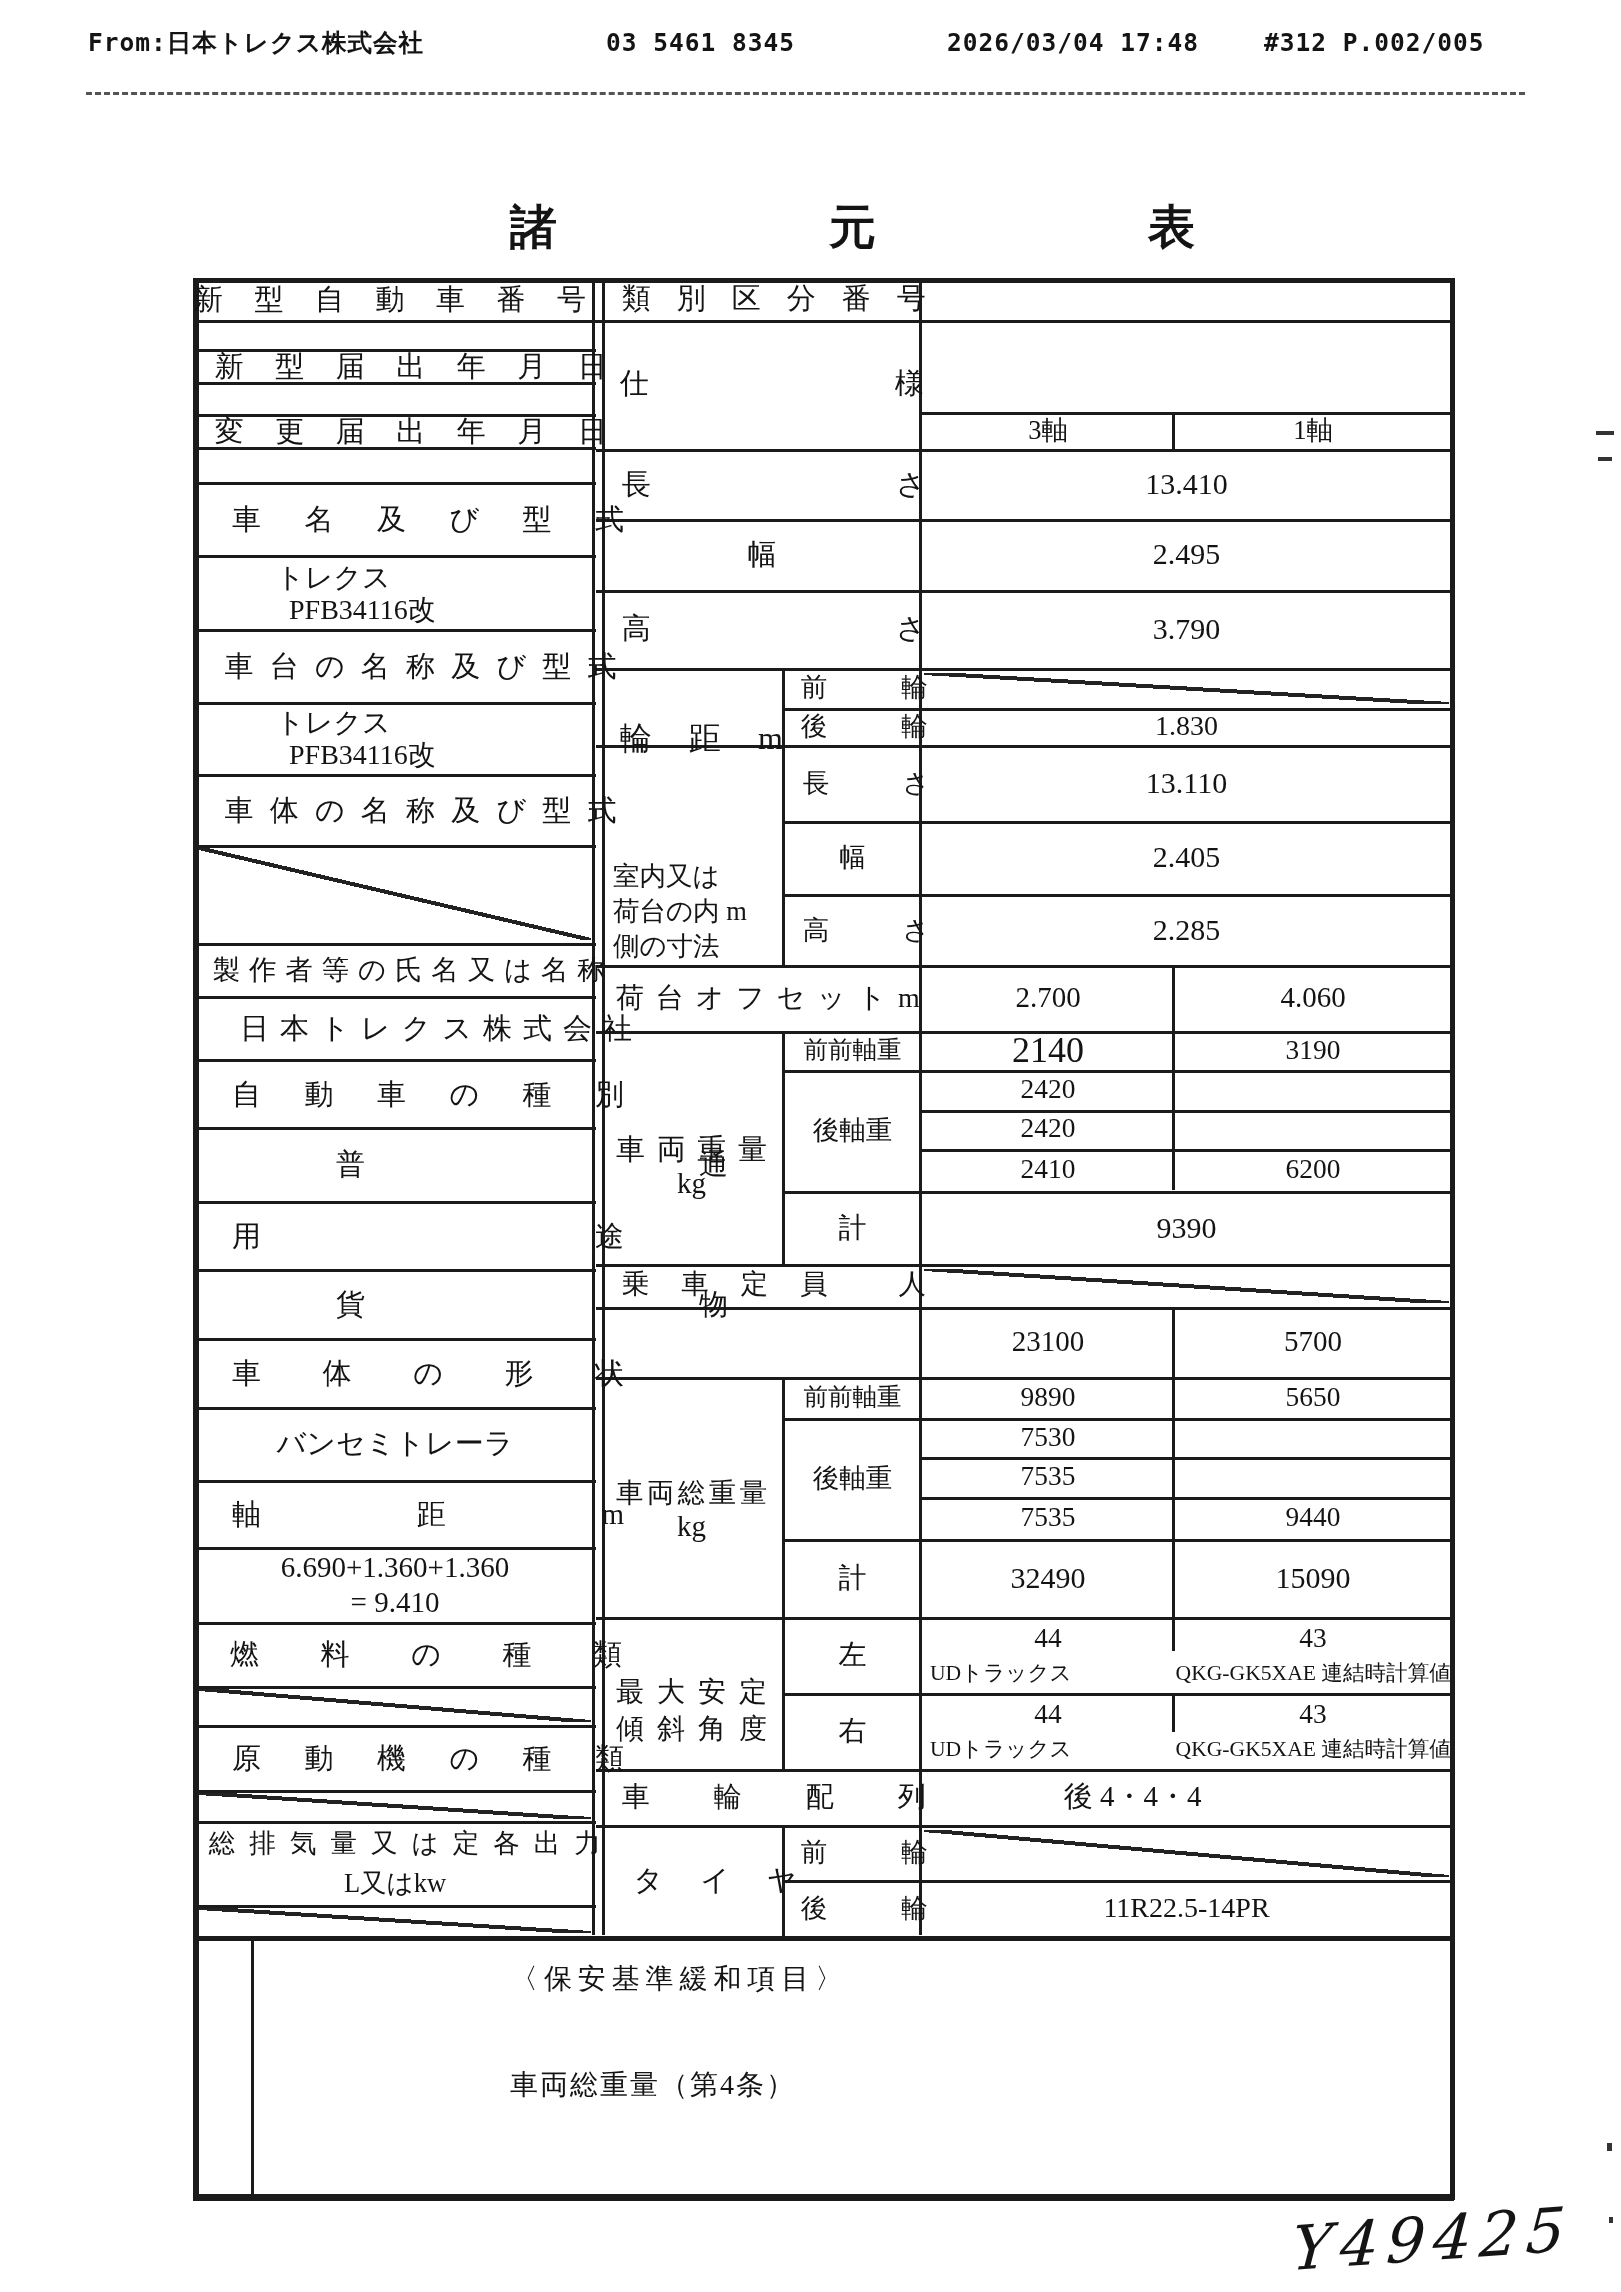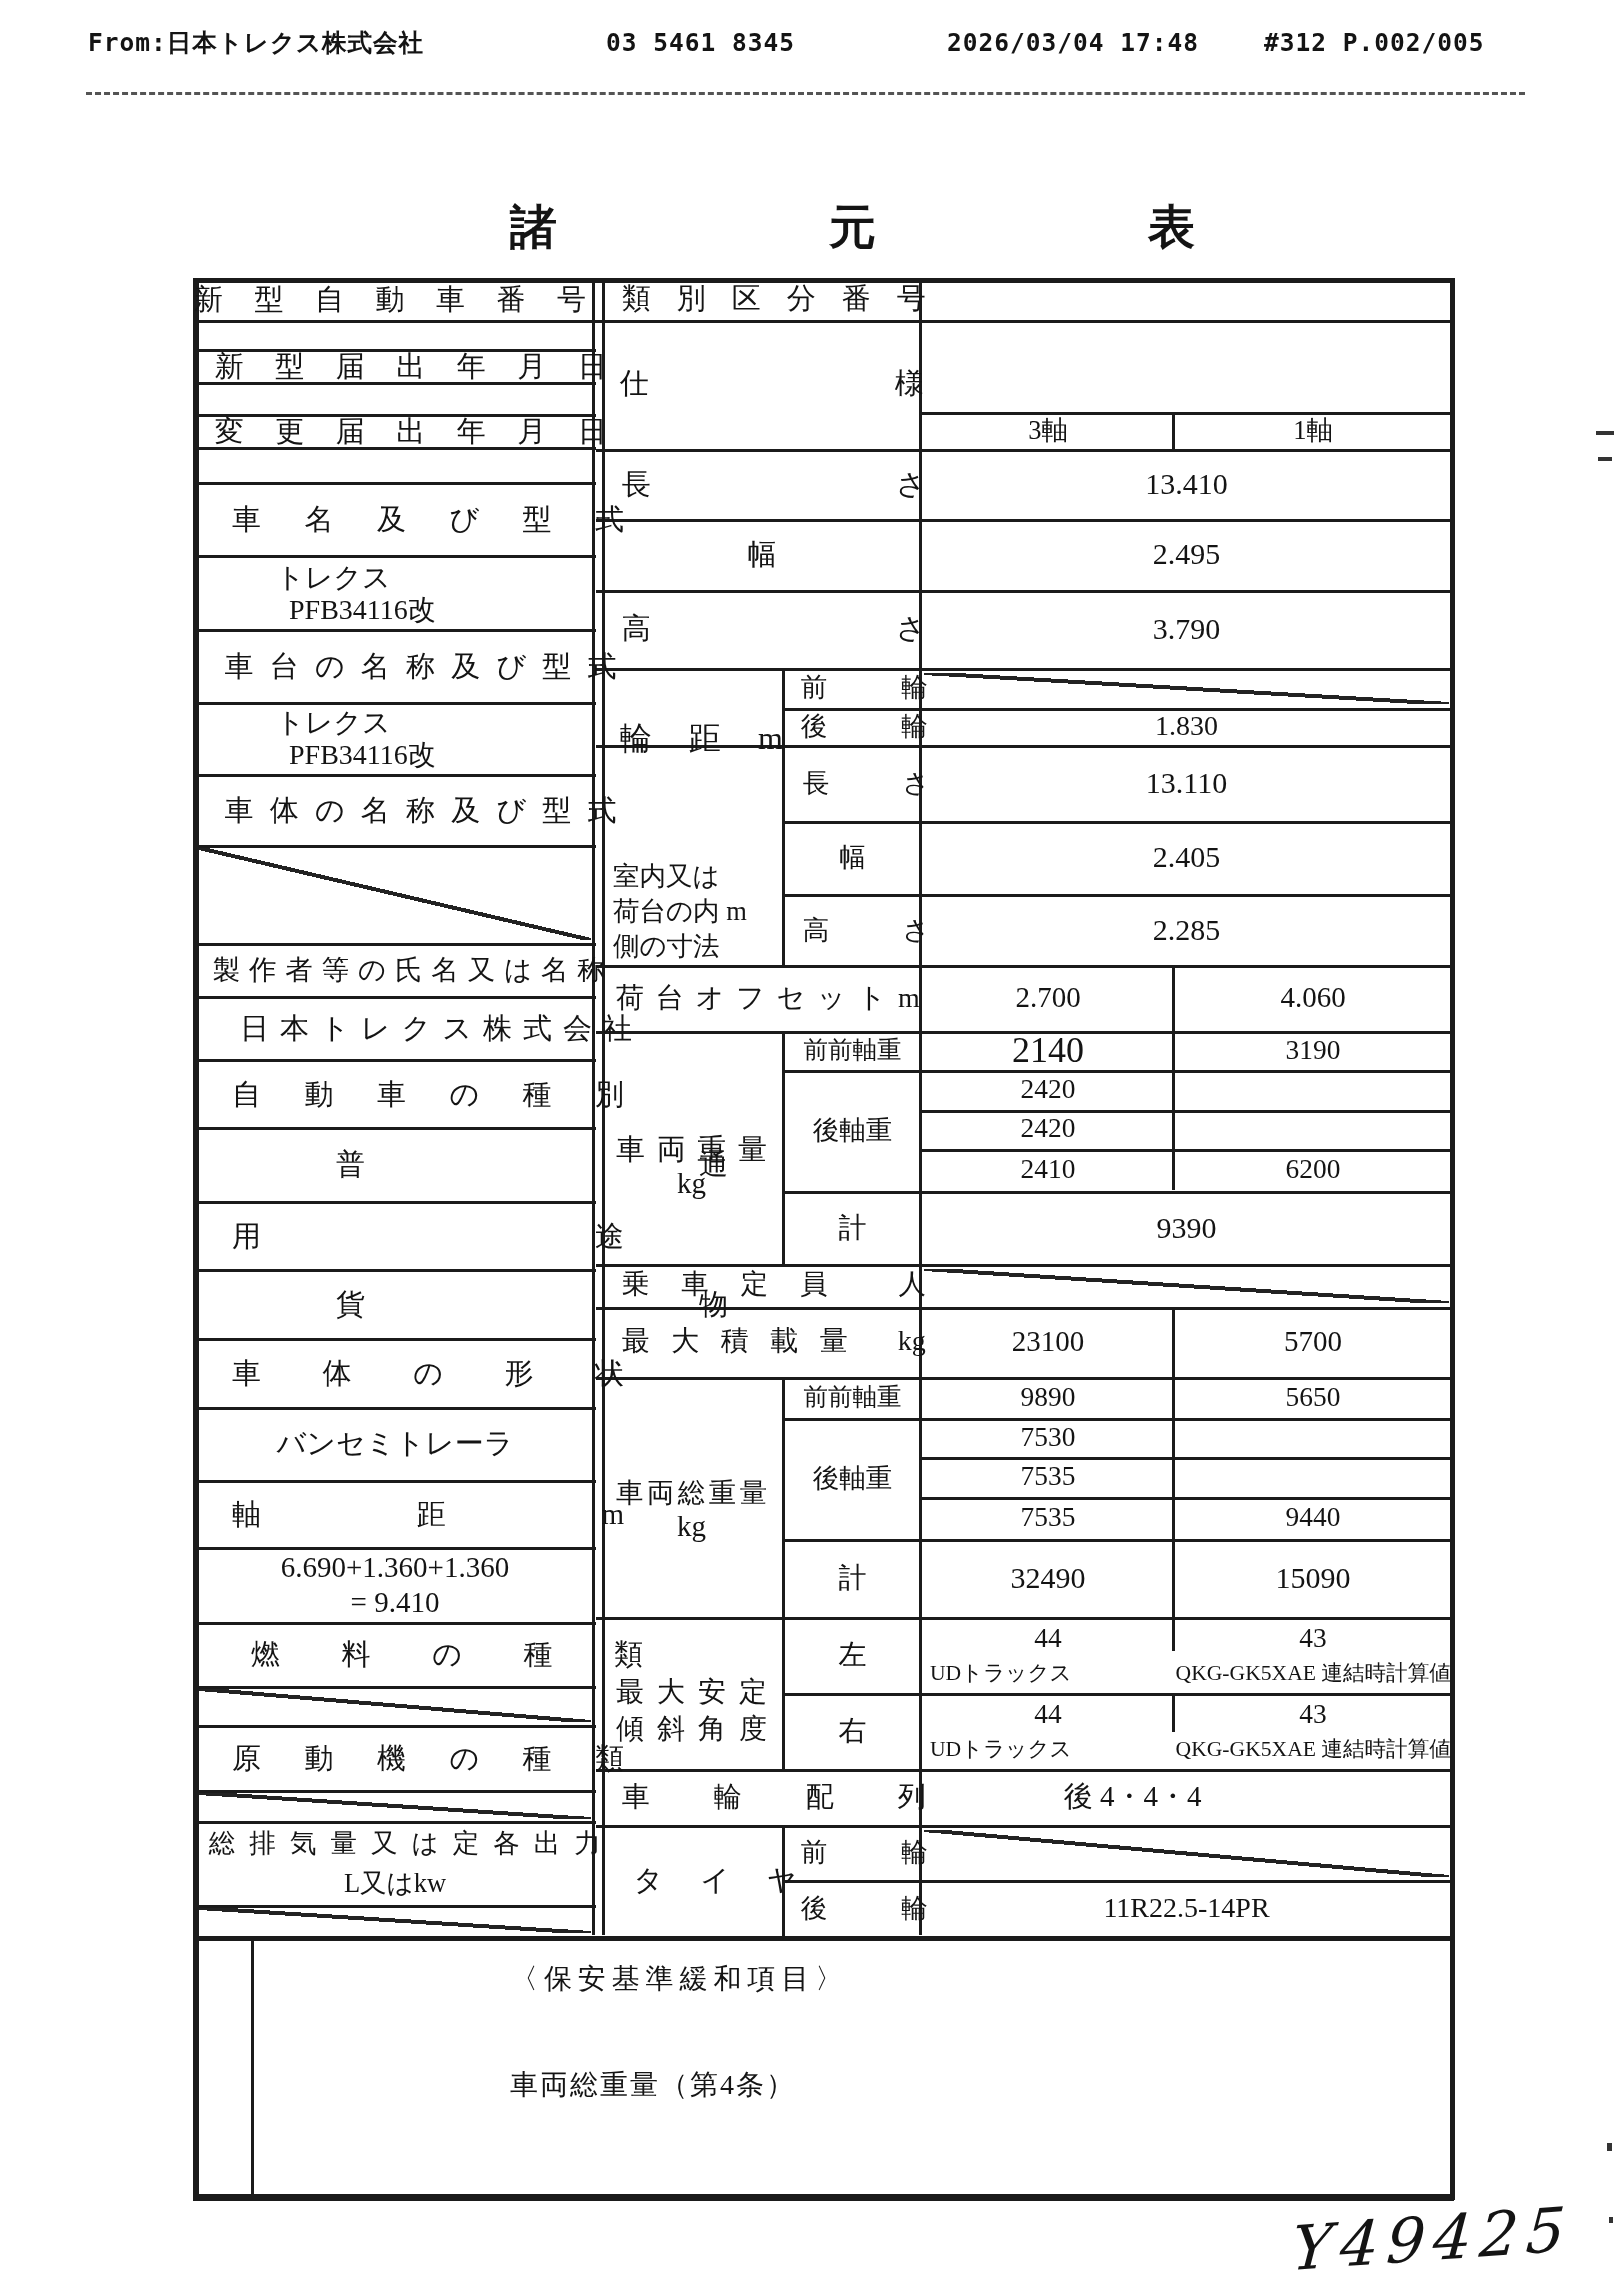--- a/index.html
+++ b/index.html
@@ -183,21 +183,21 @@
     </div>
   <div class="cell j" style="left:199px;top:1482px;width:392px;height:65px;padding:0 33px">
       <span>軸距m</span>
     </div>
   <div class="cell c" style="left:199px;top:1549px;width:392px;height:37px">
       <span>6.690+1.360+1.360</span>
     </div>
   <div class="cell c" style="left:199px;top:1584px;width:392px;height:37px">
       <span>= 9.410</span>
     </div>
-  <div class="cell j" style="left:199px;top:1624px;width:392px;height:62px;padding:0 52px">
+  <div class="cell j" style="left:199px;top:1624px;width:392px;height:62px;padding:0 31px">
       <span>燃料の種類</span>
     </div>
   <div class="cell j" style="left:199px;top:1727px;width:392px;height:63px;padding:0 33px">
       <span>原動機の種類</span>
     </div>
   <div class="cell j" style="left:199px;top:1823px;width:392px;height:41px;padding:0 9.8px;font-size:26.5px">
       <span>総排気量又は定各出力</span>
     </div>
   <div class="cell c" style="left:199px;top:1864px;width:392px;height:39px;font-size:26.5px">
       <span>L又はkw</span>
@@ -314,23 +314,20 @@
       <span>6200</span>
     </div>
   <div class="cell c" style="left:924px;top:1193px;width:525px;height:70px;font-size:30px">
       <span>9390</span>
     </div>
 
   <div class="cell j" style="left:610px;top:1266px;width:304px;height:38px;padding:0 11.8px;font-size:27.4px">
       <span>乗車定員 人</span>
     </div>
 
-  <div class="cell j" style="left:610px;top:1308px;width:304px;height:67px;padding:0 11.8px;font-size:28px">
-      <span>最大積載量 kg</span>
-    </div>
   <div class="cell c" style="left:924px;top:1308px;width:248px;height:67px;font-size:29px">
       <span>23100</span>
     </div>
   <div class="cell c" style="left:1177px;top:1308px;width:272px;height:67px;font-size:29px">
       <span>5700</span>
     </div>
 
   <div class="cell col" style="left:610px;top:1396px;width:163px;height:147px">
     <span style="width:100%;text-align:justify;text-align-last:justify;padding:0 5.9px;box-sizing:border-box;font-size:27.4px">車両総重量</span>
     <span style="text-align:center">kg</span>

